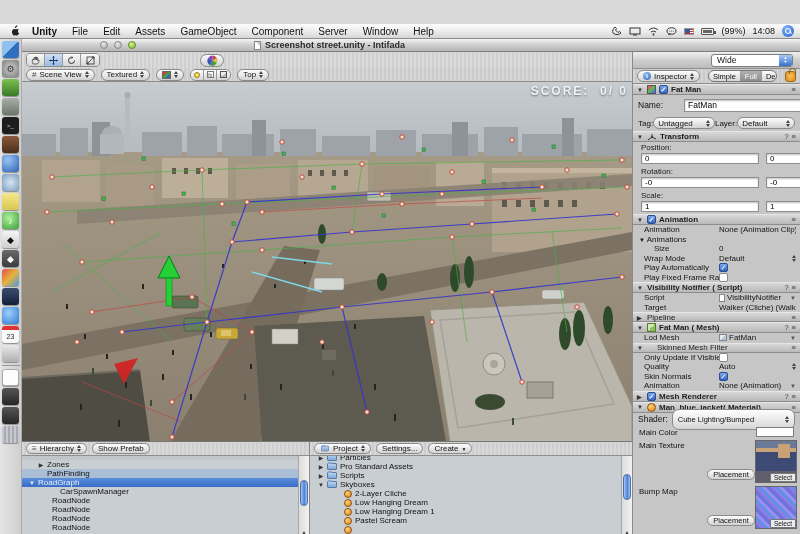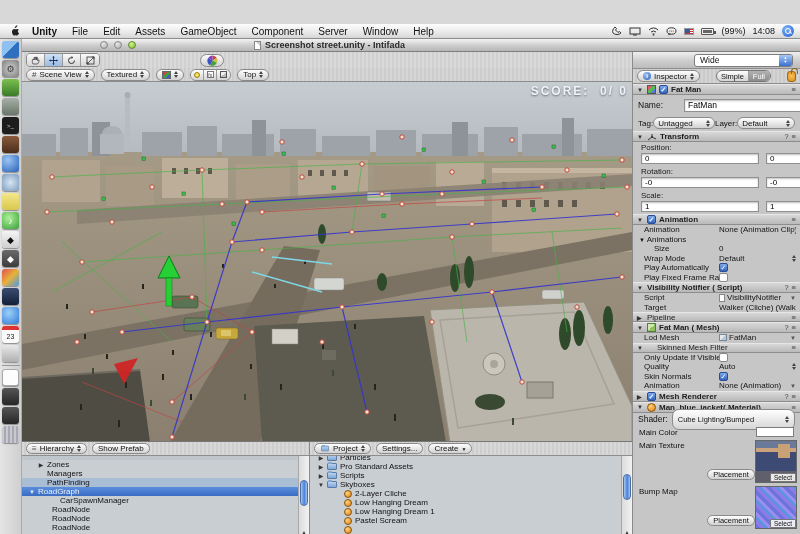--- a/index.html
+++ b/index.html
@@ -79,27 +79,27 @@
   
   .scene { position:absolute; left:22px; top:58px; width:610px; height:360px; background:#9a9documentElement08f; overflow:hidden; border-bottom:1px solid #777; }
   .scene svg { display:block; }
   .score { position:absolute; top:2px; right:4px; font-size:12px; font-weight:bold; letter-spacing:2px;
     color:#eef3f8; text-shadow:0 1px 2px rgba(60,70,80,.7); white-space:pre; }
 
   
   .rpanel { position:absolute; left:632px; top:28px; width:168px; height:506px; background:#c6c6c6; border-left:1px solid #8a8a8a; overflow:hidden; }
   .widerow { height:17px; background:linear-gradient(#efefef,#cdcdcd 55%,#bcbcbc); border-bottom:1px solid #8e8e8e;
     display:flex; align-items:center; justify-content:flex-end; padding-right:7px; }
-  .widepop { position:relative; width:99px; height:13px; background:#fff; border:1px solid #7d7d7d; border-radius:3px;
+  .widepop { position:relative; width:82px; height:13px; background:#fff; border:1px solid #7d7d7d; border-radius:3px;
     font-size:8.5px; display:flex; align-items:center; padding-left:5px; }
   .widepop .cap { position:absolute; right:0; top:0; bottom:0; width:13px; border-radius:0 2px 2px 0;
     background:linear-gradient(#a6c8f6,#3a70cc); display:flex; flex-direction:column; align-items:center; justify-content:center;
     color:#fff; font-size:4px; line-height:4px; }
   .insprow { height:15px; background:repeating-linear-gradient(90deg,#d4d4d4 0 2px,#cacaca 2px 4px);
-    border-bottom:1px solid #8e8e8e; display:flex; align-items:center; gap:16px; padding:0 4px; }
+    border-bottom:1px solid #8e8e8e; display:flex; align-items:center; gap:8px; padding:0 4px; }
   .infodot { width:8px; height:8px; border-radius:50%; background:radial-gradient(circle at 35% 30%,#9cc2f0,#2c62bc);
     color:#fff; font-size:6px; line-height:8px; text-align:center; font-weight:bold; }
   .seg { display:flex; border:1px solid #777; border-radius:7px; overflow:hidden; height:12px;
     background:linear-gradient(#fdfdfd,#d6d6d6); font-size:7.5px; }
   .seg span { padding:0 4px; line-height:11px; border-right:1px solid #9a9a9a; }
   .seg span:last-child{border-right:none;}
   .seg .act { background:linear-gradient(#b2b2b2,#8c8c8c); color:#fff; }
   .lockico { width:13px; height:11px; border-radius:3px; margin-left:auto; position:relative;
     background:radial-gradient(circle at 50% 45%,#f6c25c,#df8a1a); border:1px solid #9a6a12; }
   .lockico::before { content:""; position:absolute; left:3px; top:-4px; width:5px; height:5px;
@@ -858,23 +858,20 @@
       <span class="pill" style="height:11px;">
         <span>Show Prefab</span>
       </span>
     </div>
     <div class="plist">
       <div class="lrow" style="margin-top:-5px; background:#bfc6cc;"></div>
       <div class="lrow" style="padding-left:16px;">
         <span class="tri">▶</span>
           <span>Zones</span>
       </div>
-      <div class="lrow" style="padding-left:25px;">
-        <span>Managers</span>
-      </div>
       <div class="lrow softsel" style="padding-left:25px;">
         <span>PathFinding</span>
       </div>
       <div class="lrow sel" style="padding-left:7px;">
         <span class="tri" style="color:#dce8f8;">▼</span>
           <span>RoadGraph</span>
       </div>
       <div class="lrow" style="padding-left:38px;">
         <span>CarSpawnManager</span>
       </div>

